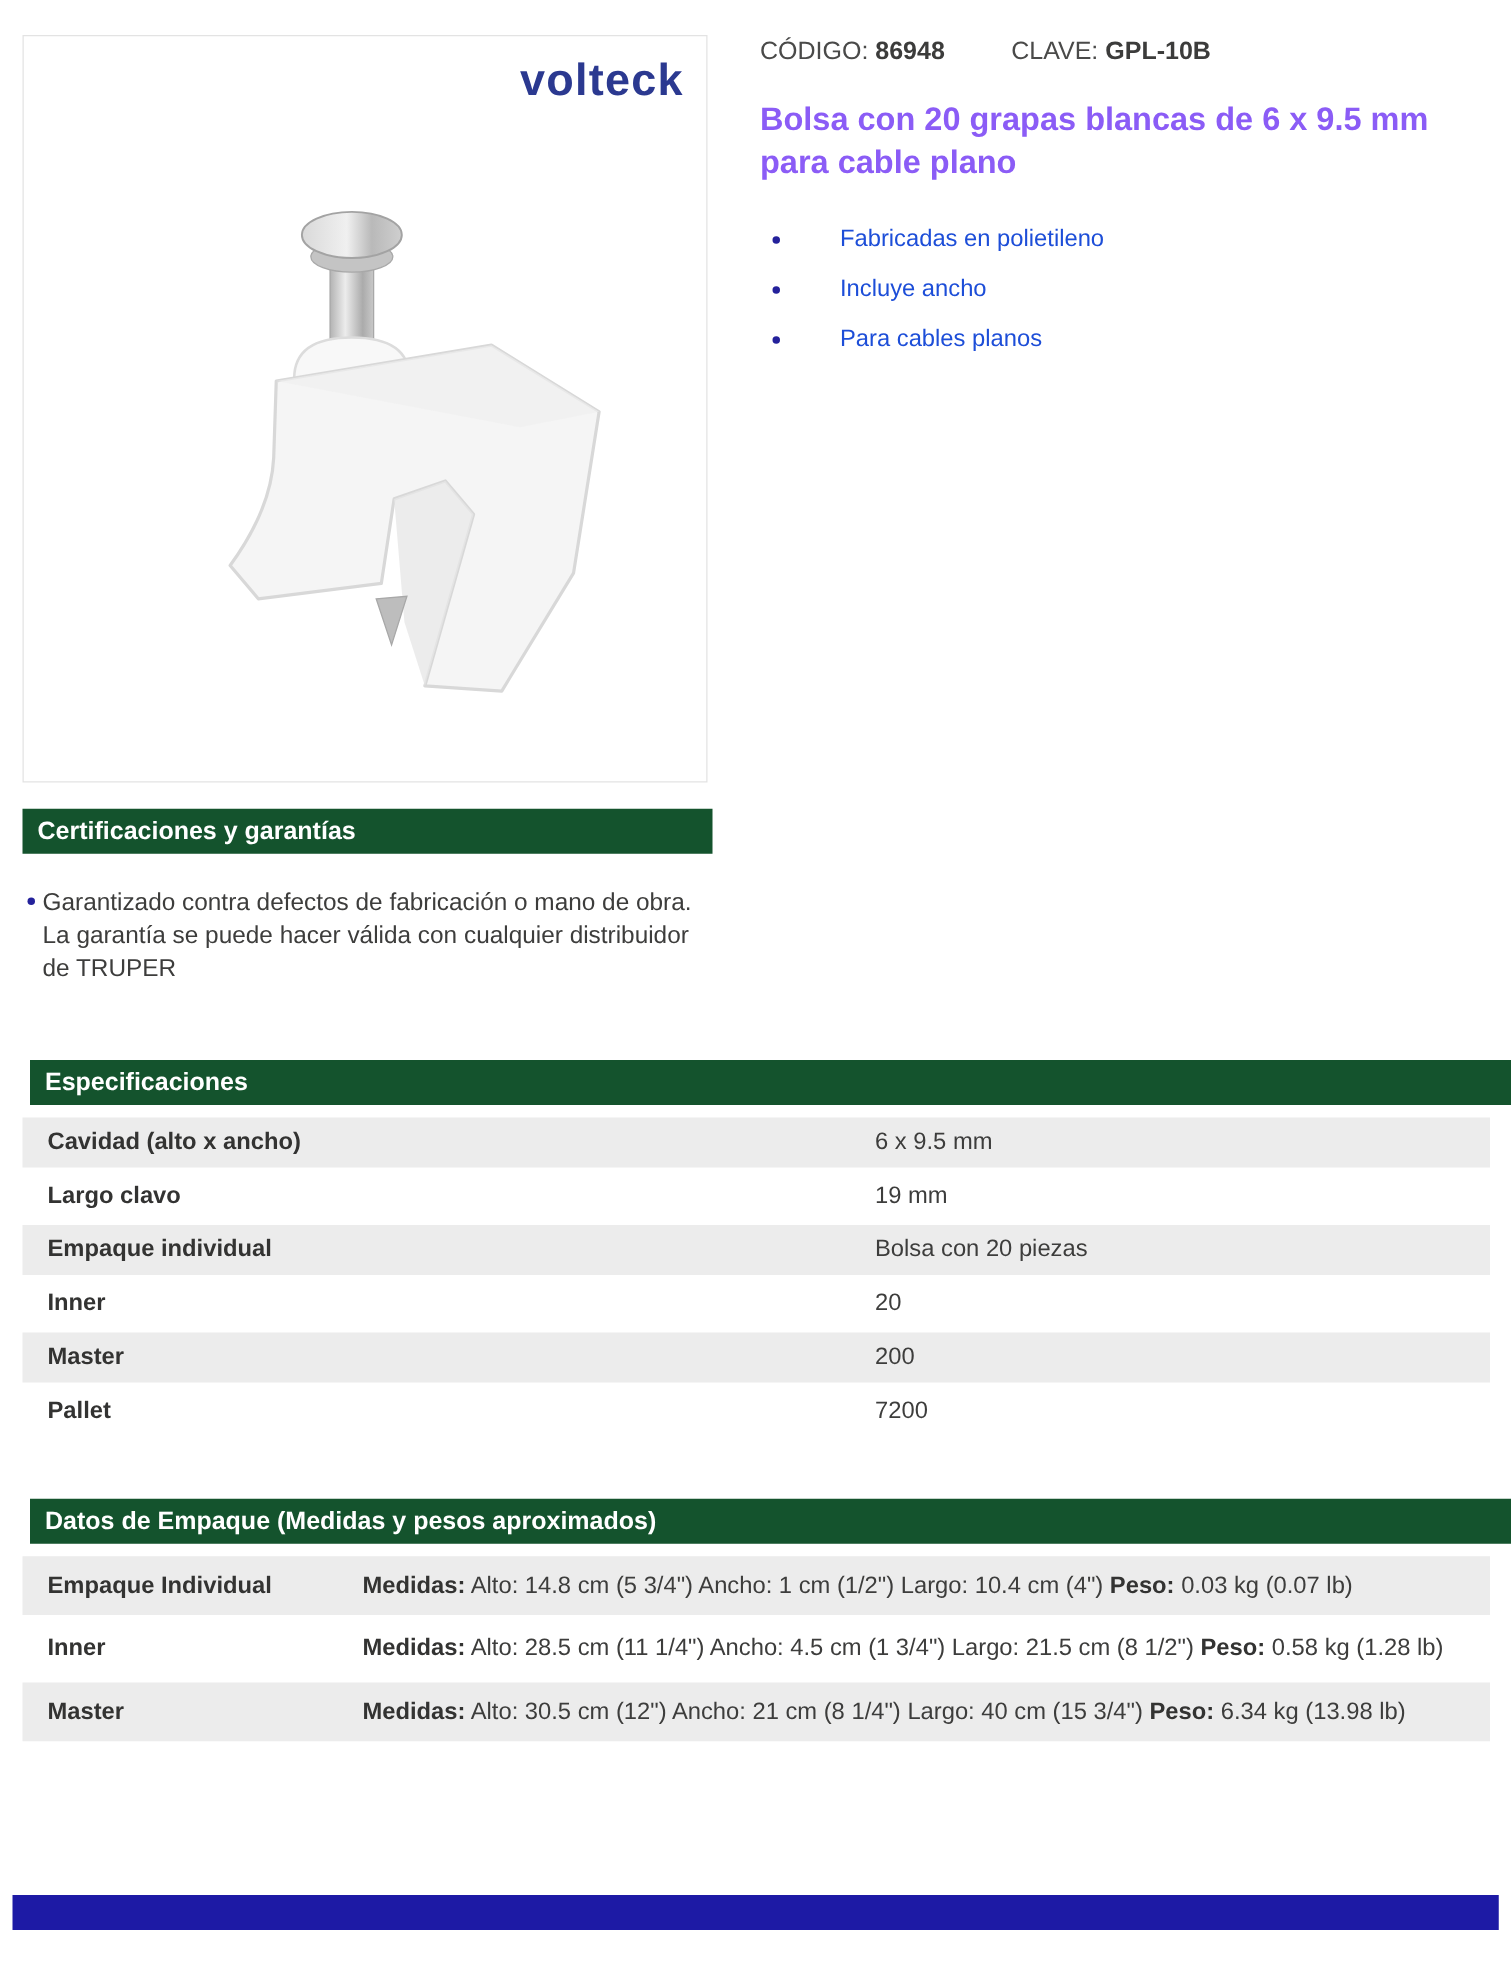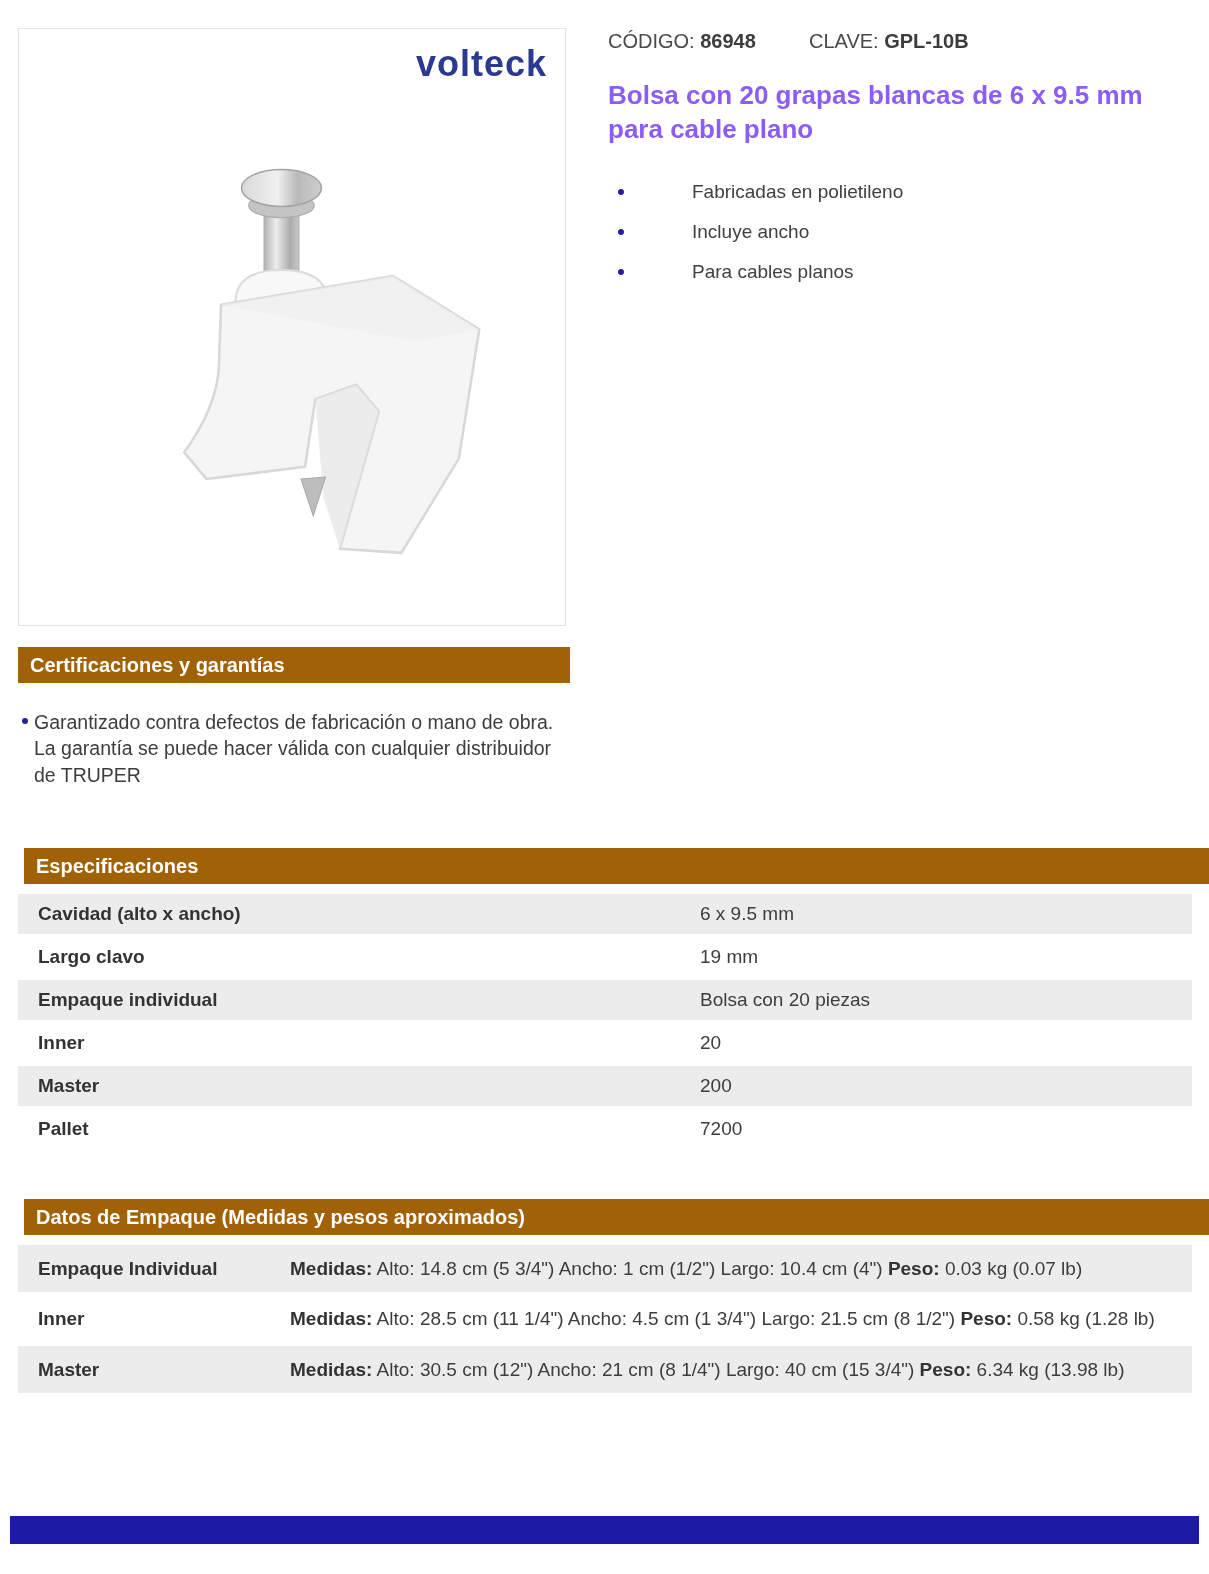--- a/index.html
+++ b/index.html
@@ -23,30 +23,30 @@
   .product-svg{position:absolute;left:130px;top:120px;}
   .info{margin-left:42px;width:560px;}
   .code-line{font-size:20px;color:#4a4a49;margin-top:2px;}
   .code-line b{color:#3c3c3b;}
   .code-gap{display:inline-block;width:42px;}
   .product-title{
     font-size:26px;font-weight:bold;color:#8b5cf6;line-height:1.3;
     margin-top:26px;width:560px;
   }
   .features{margin-top:34px;}
-  .feature{display:flex;font-size:19px;color:#404040;margin-bottom:18px;gap:20px;}
+  .feature{display:flex;font-size:19px;color:#1d4ed8;margin-bottom:18px;}
   .feature .dot{
     width:6px;height:6px;border-radius:50%;background:#24219b;
     margin:8px 0 0 10px;flex:0 0 auto;
   }
   .feature .txt{margin-left:48px;}
 
   
   .banner{
-    background:#a16207;color:#ffffff;font-weight:bold;font-size:20px;
+    background:#14532d;color:#ffffff;font-weight:bold;font-size:20px;
     height:36px;line-height:36px;padding-left:12px;box-sizing:border-box;
   }
   .banner.narrow{width:552px;margin-left:18px;margin-top:21px;}
   .banner.full{width:1194px;margin-left:24px;}
 
   
   .warranty{margin:26px 0 0 22px;width:540px;}
   .warranty-item{display:flex;font-size:19.5px;line-height:1.35;color:#3d3d3c;}
   .warranty-item .dot{
     width:6px;height:6px;border-radius:50%;background:#24219b;

